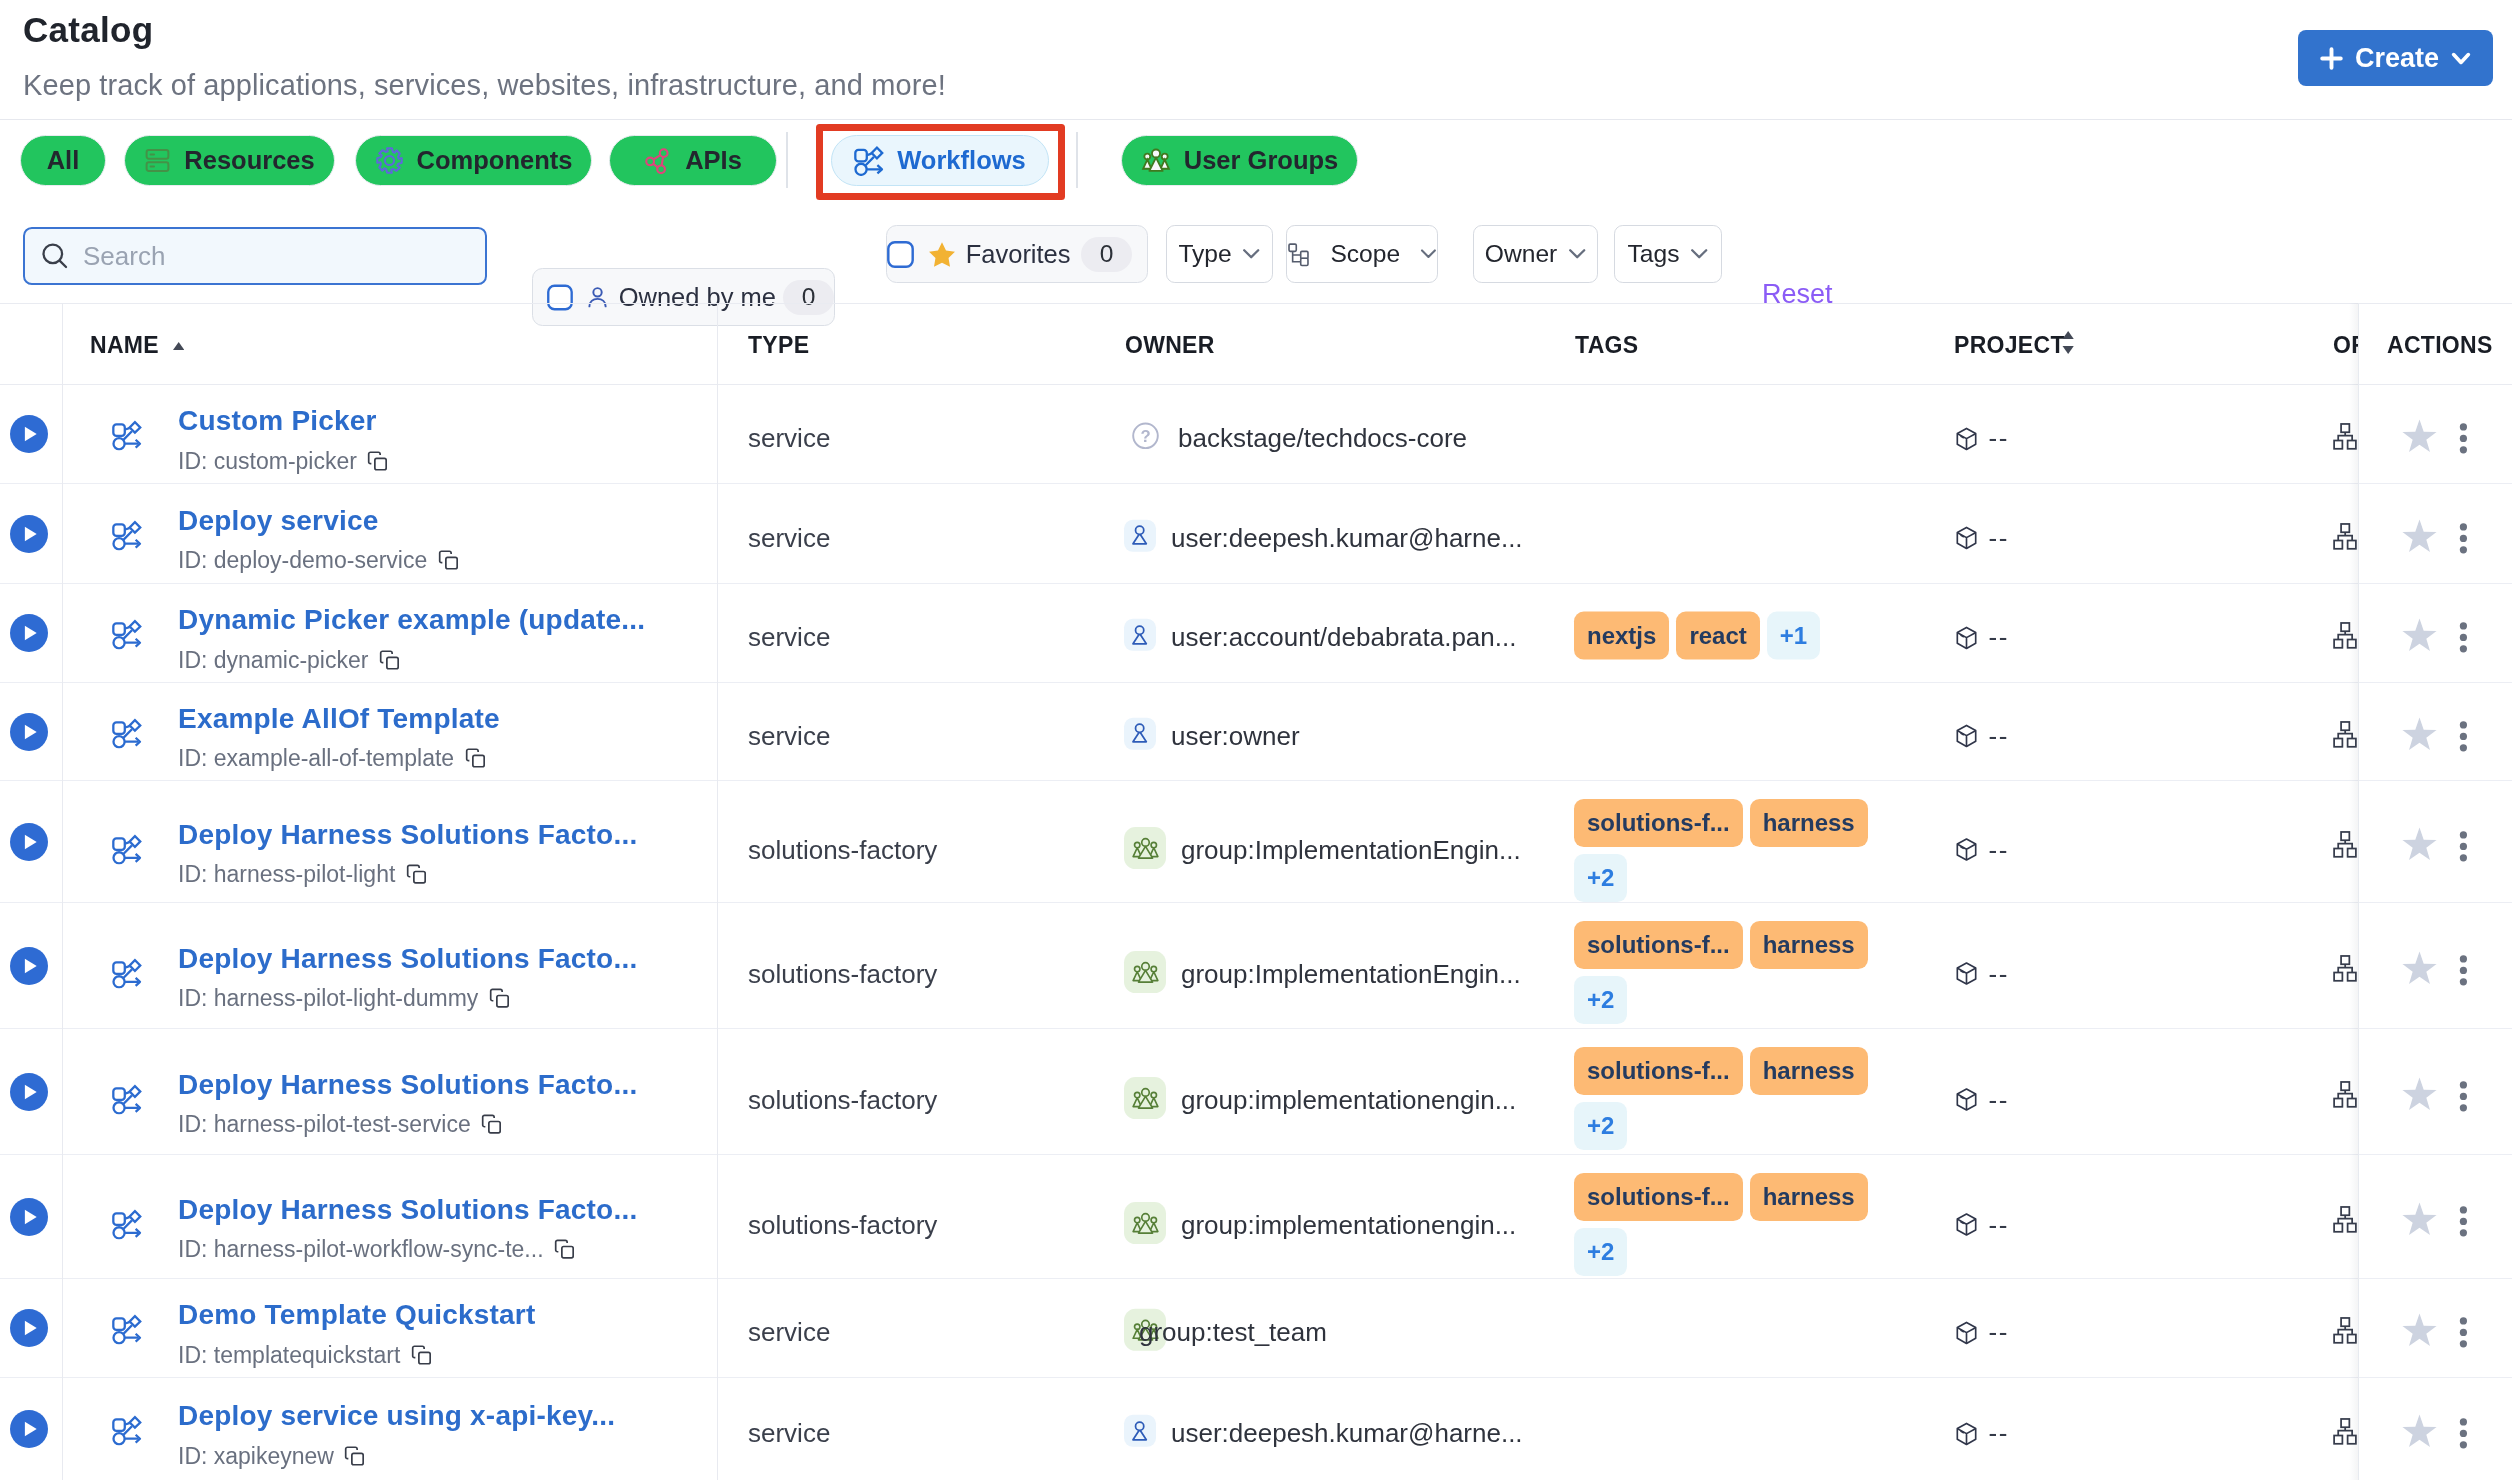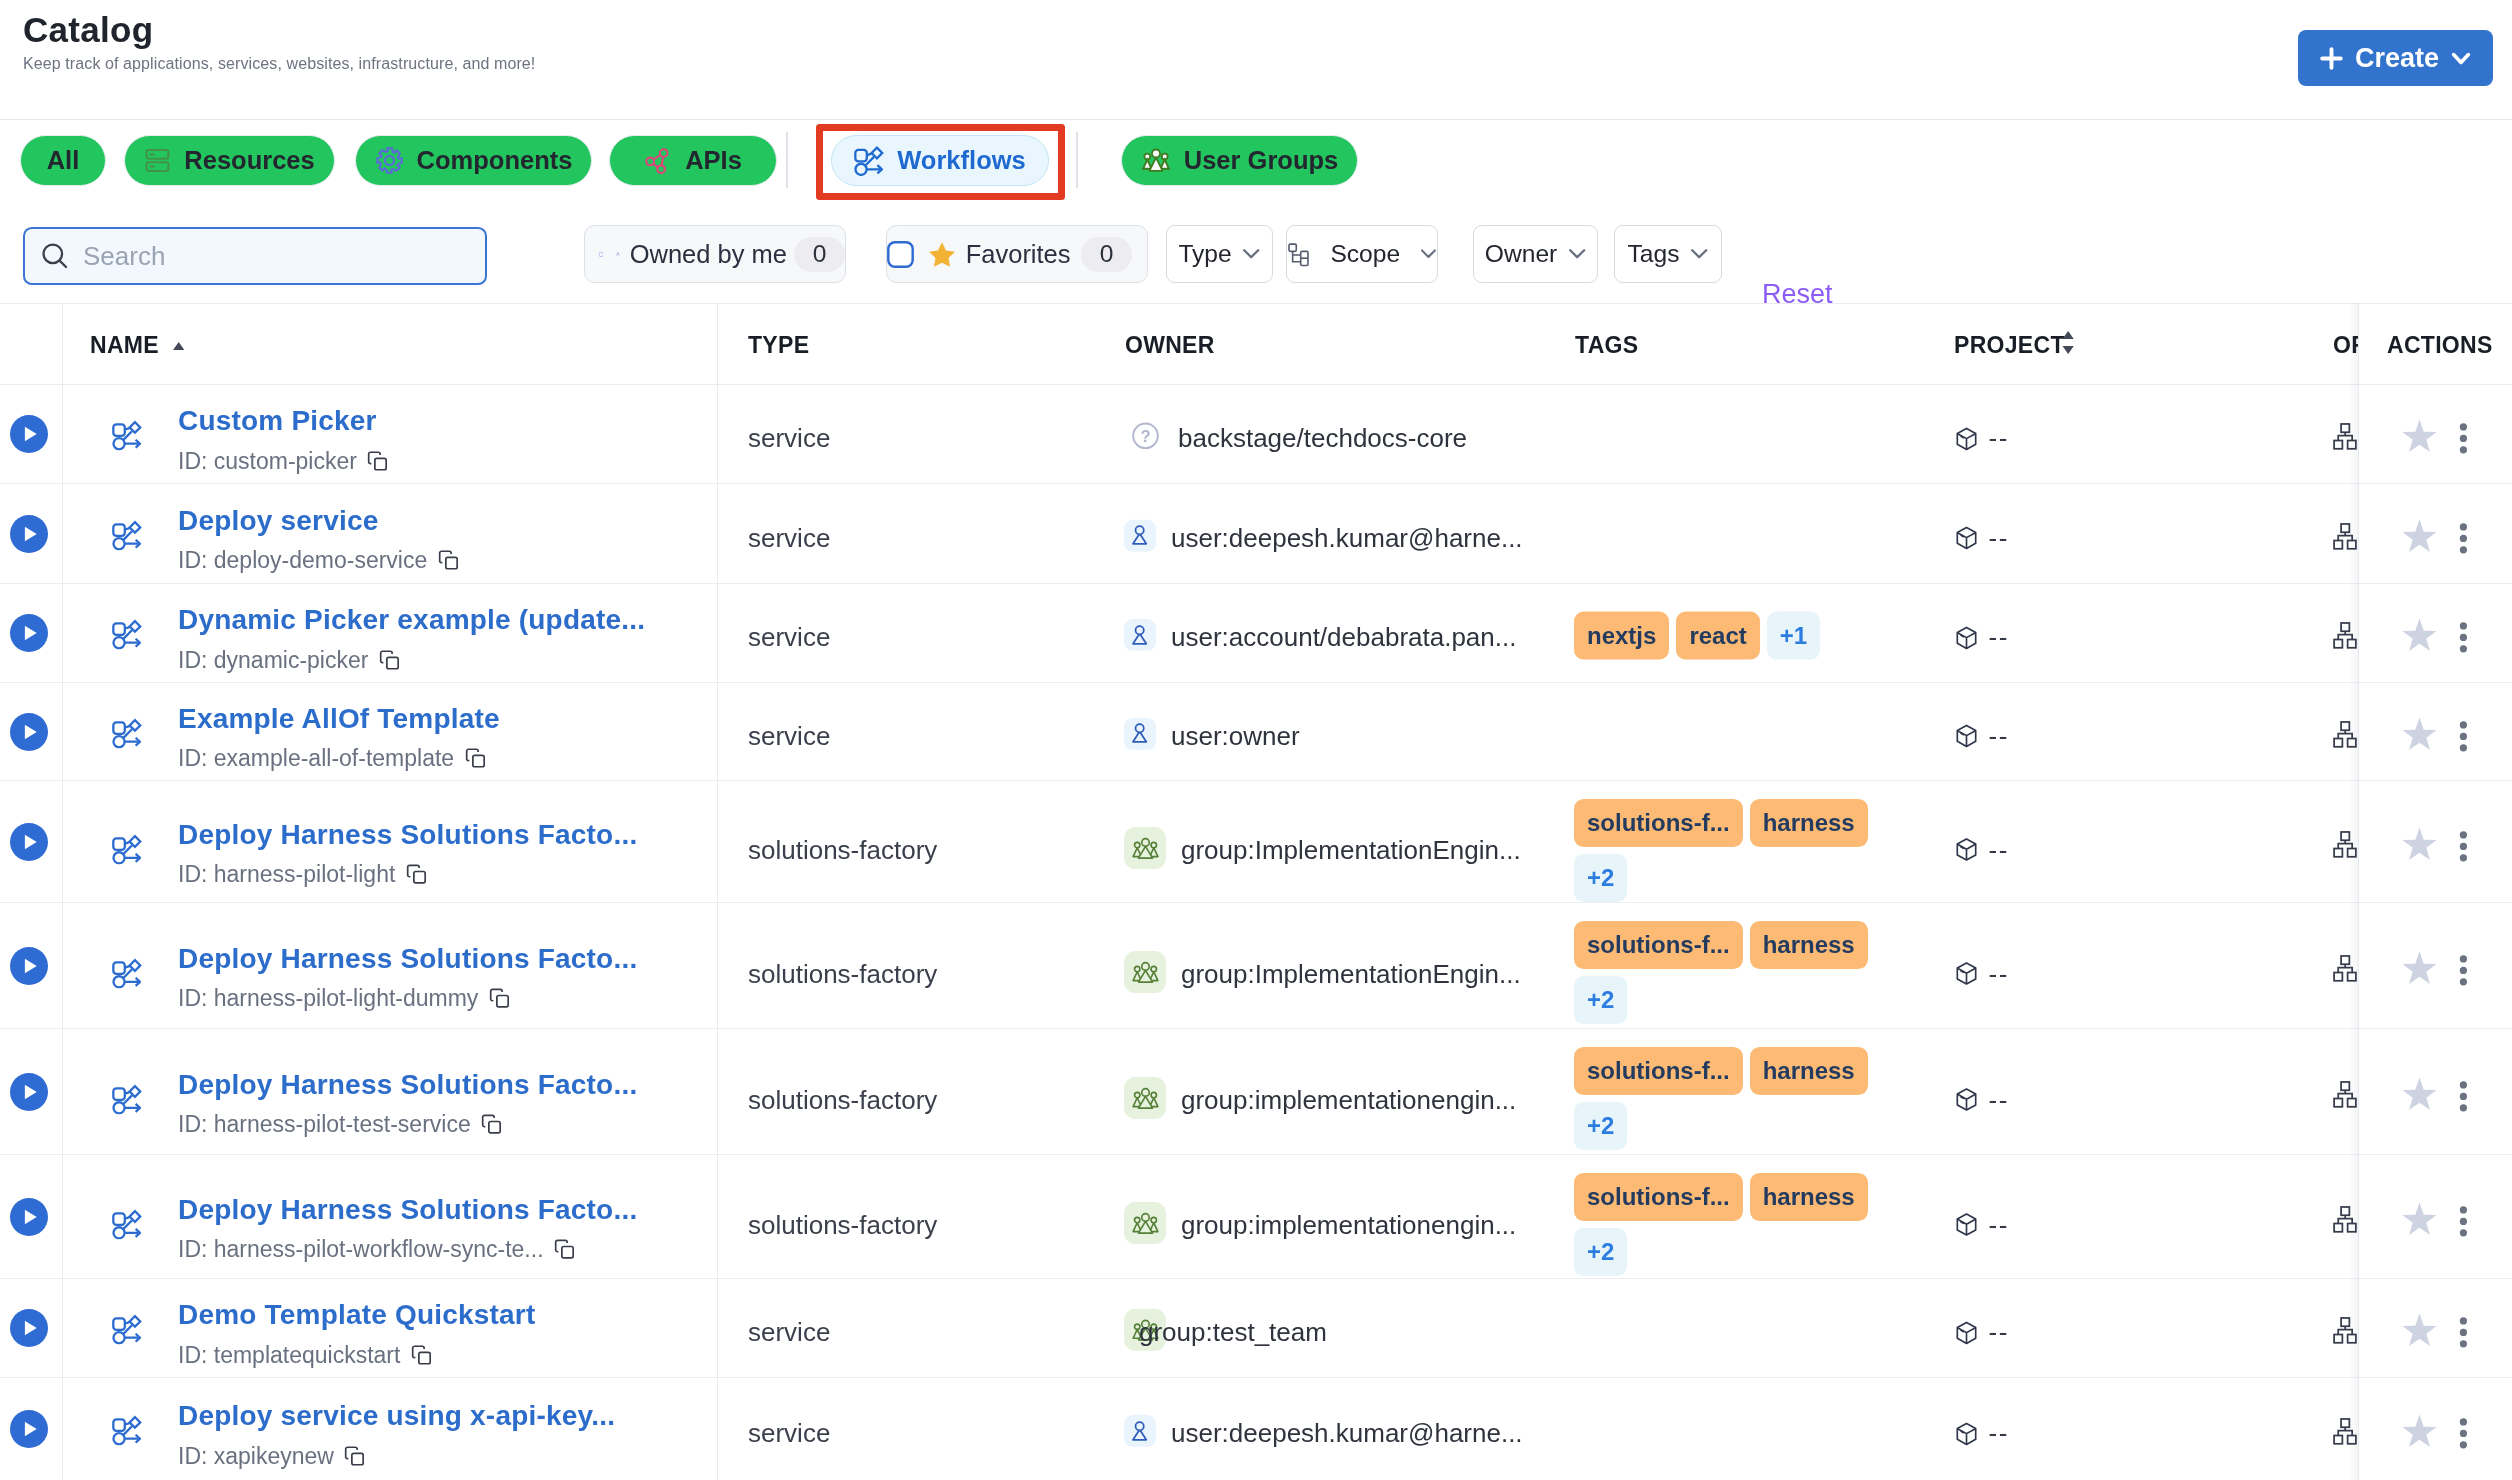--- a/index.html
+++ b/index.html
@@ -2,21 +2,21 @@
 <html style="font-size:14px"><head>
 <meta charset="utf-8">
 <style>
 html,body{margin:0;padding:0;}
 body{width:2512px;height:1481px;overflow:hidden;background:#fff;position:relative;
  font-family:"Liberation Sans",sans-serif;color:#22262e;}
 .abs{position:absolute;}
 svg{display:block;}
 
 #title{position:absolute;left:23px;top:9.7px;font-size:35px;font-weight:700;color:#20242c;letter-spacing:0.3px;}
-#sub{position:absolute;left:23px;top:55px;font-size:16px;color:#6d7380;letter-spacing:0.1px;}
+#sub{position:absolute;left:23px;top:69px;font-size:29px;color:#6d7380;letter-spacing:0.1px;}
 #create{position:absolute;left:2298px;top:30px;width:195px;height:56px;background:#3273cd;border-radius:8px;
  display:flex;align-items:center;justify-content:center;gap:12.3px;color:#fff;font-size:27px;font-weight:600;}
 .hline{position:absolute;left:0;width:2512px;height:0.9px;background:#e6e8ee;}
 
 .pill{position:absolute;top:135px;height:51px;box-sizing:border-box;border:1.3px solid #e9ebf0;background:#22c55e;
  border-radius:25.5px;display:flex;align-items:center;justify-content:center;gap:13px;font-size:25.5px;font-weight:600;color:#23262e;}
 .pill.active{background:#eaf6fd;border-color:#c2e4f6;color:#1e6ad1;}
 .vsep{position:absolute;top:132px;height:56px;width:1.8px;background:#dfe3e9;}
 #redbox{position:absolute;left:816px;top:124px;width:249px;height:76px;box-sizing:border-box;border:7px solid #e23b22;border-radius:3.5px;}
 
@@ -131,21 +131,21 @@
 <span>User Groups</span>
   </div>
 
 <div id="search">
 <svg width="30" height="30" viewBox="0 0 34 34" fill="none" stroke="#3a3f4a" stroke-width="2.6">
       <circle cx="14.5" cy="14.5" r="10.5"></circle>
       <path d="M22.5 22.5l7 7" stroke-linecap="round"></path>
     </svg>
 <span class="ph">Search</span>
   </div>
-<div class="fchip" style="left:584px;width:262px;padding-left:14px;">
+<div class="fchip" style="left:532px;width:303px;padding-left:14px;margin-top:43px;">
 <svg width="27" height="27" viewBox="0 0 31 31">
       <rect x="1.5" y="1.5" width="28" height="28" rx="7.5" fill="#fff" stroke="#2e6bd3" stroke-width="2.8"></rect>
     </svg>
 <svg style="margin-left:13px" width="24" height="24" viewBox="0 0 27 27" fill="none" stroke="#3b5bb5" stroke-width="2.3">
       <circle cx="13.5" cy="8" r="4.9"></circle>
       <path d="M4 24.5c0-5.5 4-8.8 9.5-8.8s9.5 3.3 9.5 8.8" stroke-linecap="round"></path>
     </svg>
 <span class="txt" style="margin-left:9.7px">Owned by me</span>
 <div class="badge0" style="margin-left:7px">0</div>
 </div>

